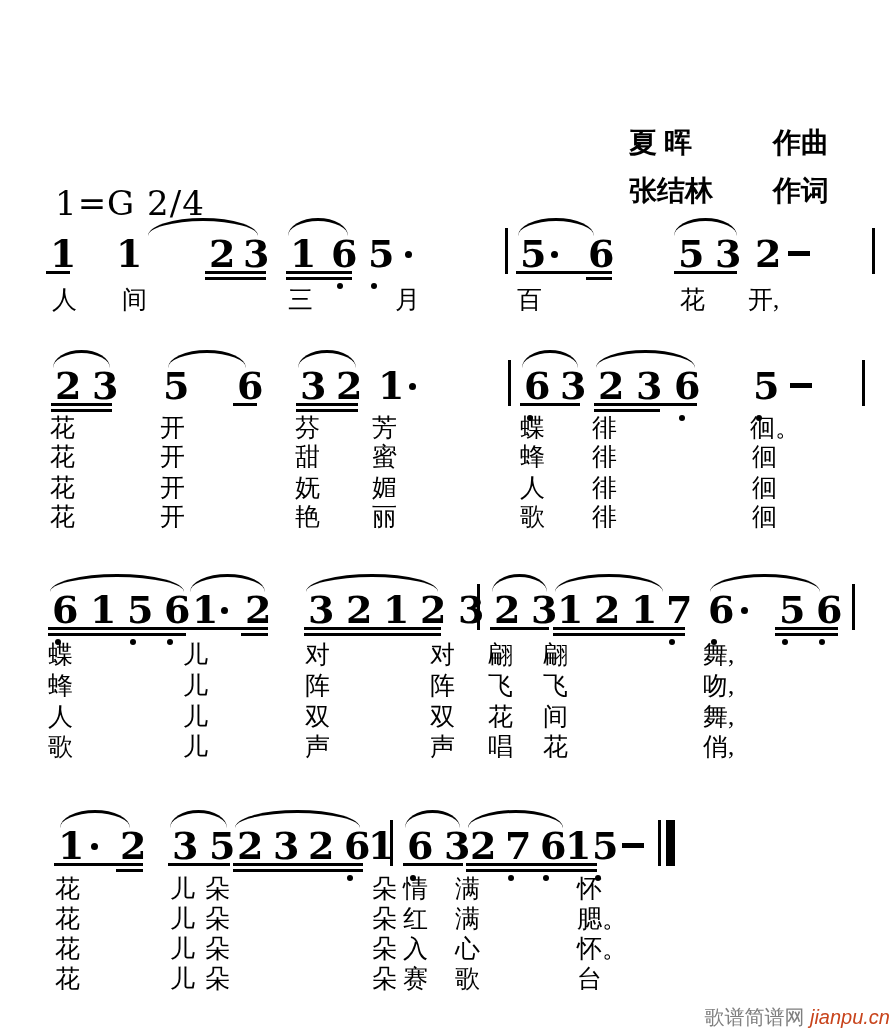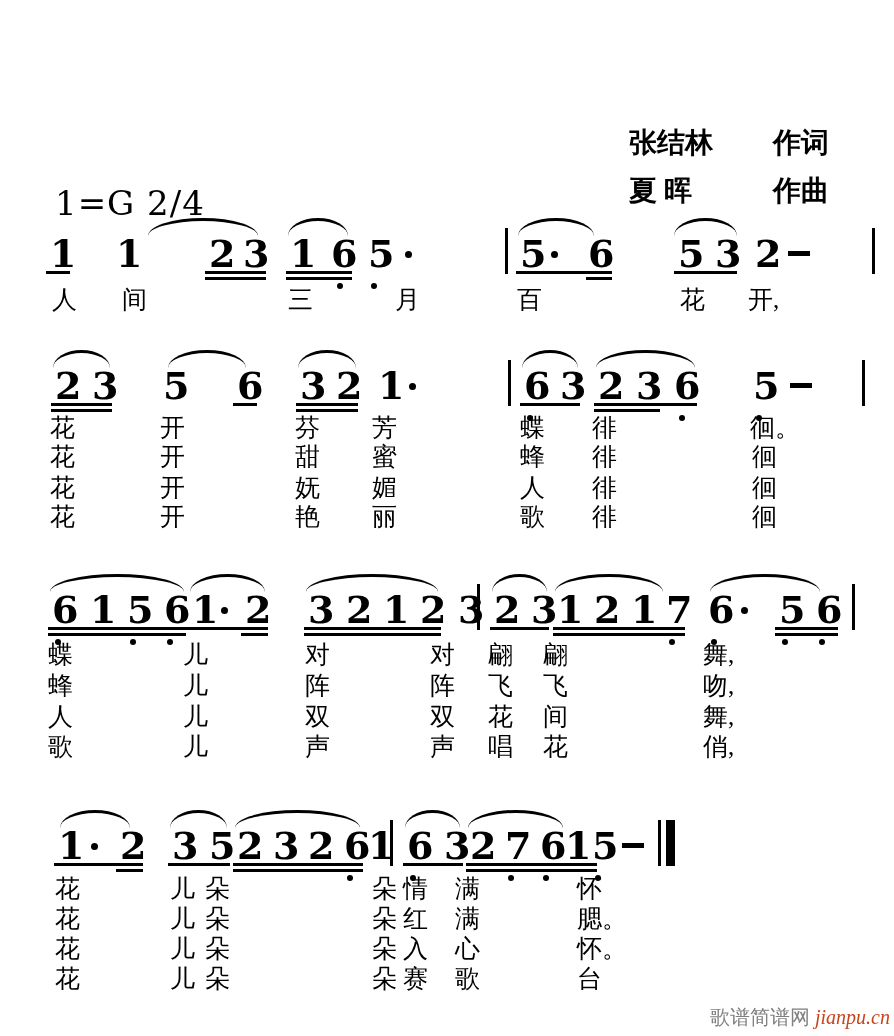--- a/index.html
+++ b/index.html
@@ -17,21 +17,21 @@
     font-family:"DejaVu Serif","Liberation Serif",serif; letter-spacing:1px;margin-top:41px;
   }
   .credits {
     position:absolute; left:629px; top:124px; width:200px;
     display:flex; flex-direction:column; gap:10px;
     font-size:28px; font-weight:600; font-family:"Liberation Serif",serif;
   }
   .credit-row { display:flex; justify-content:space-between; }
   .watermark {
     position:absolute; top:1004px; right:4px; font-size:20px;
-    color:#7f7f7f; font-family:Liberation Serif, serif;
+    color:#7f7f7f; font-family:Liberation Sans, sans-serif;
   }
   .watermark .domain { font-style:italic; }
   
   .note {
     position:absolute; font-family:"DejaVu Serif","Liberation Serif",serif;
     font-weight:bold; font-size:38px; line-height:1; color:#000;
   }
   .lyr  { position:absolute; font-size:25px; line-height:1.05; color:#000;
           font-family:"Liberation Serif",serif; white-space:nowrap; }
   .slur { position:absolute; height:15px; border-top:3px solid #000;
@@ -43,26 +43,26 @@
   .bar  { position:absolute; width:3px;  height:46px; background:#000; }
   .fatbar{ position:absolute; width:9px; height:46px; background:#000; }
 </style>
 </head>
 <body>
 
 <div id="page">
   <div class="keysig">1=G 2/4</div>
   <div class="credits">
     <div class="credit-row">
+      <span>夏 晖</span>
+      <span>作曲</span>
+    </div>
+    <div class="credit-row">
       <span>张结林</span>
       <span>作词</span>
-    </div>
-    <div class="credit-row">
-      <span>夏 晖</span>
-      <span>作曲</span>
     </div>
   </div>
   <div id="score">
       <div class="slur" style="left: 148px; top: 218px; width: 110px;"></div>
       <div class="slur" style="left: 288px; top: 218px; width: 60px;"></div>
       <div class="slur" style="left: 518px; top: 218px; width: 76px;"></div>
       <div class="slur" style="left: 674px; top: 218px; width: 63px;"></div>
       <div class="note" style="left: 50px; top: 235px;">1</div>
       <div class="note" style="left: 116px; top: 235px;">1</div>
       <div class="note" style="left: 209px; top: 235px;">2</div>

